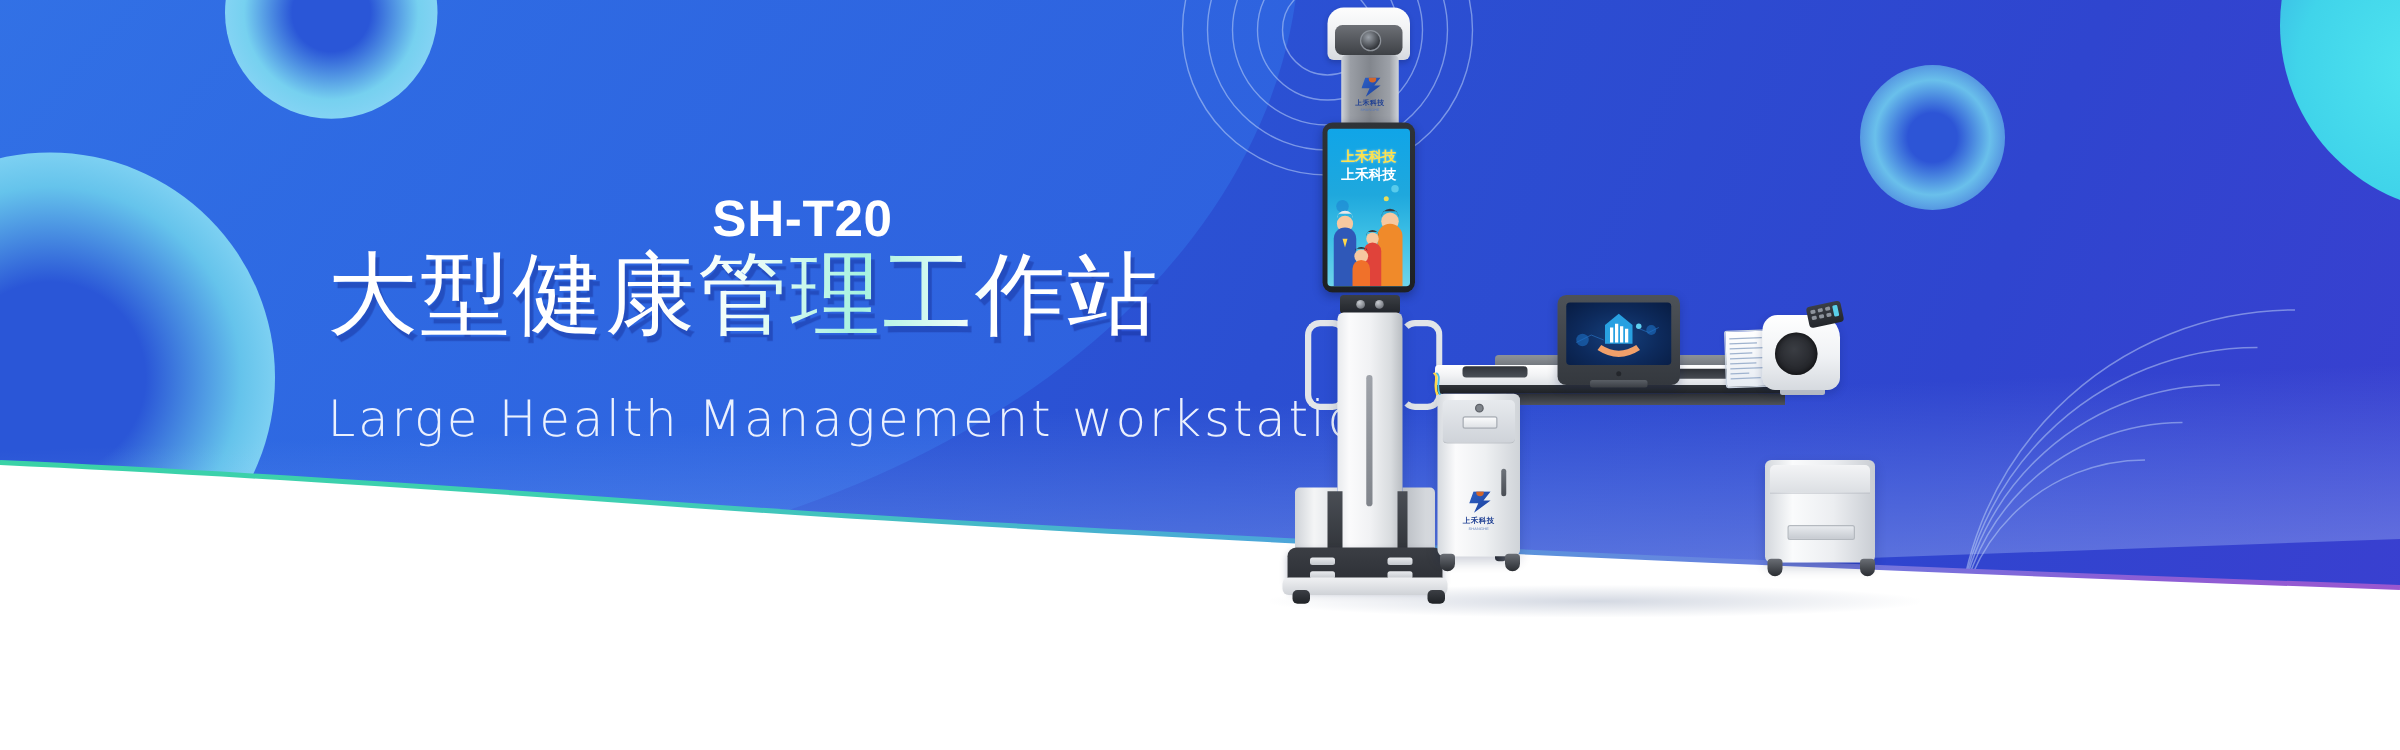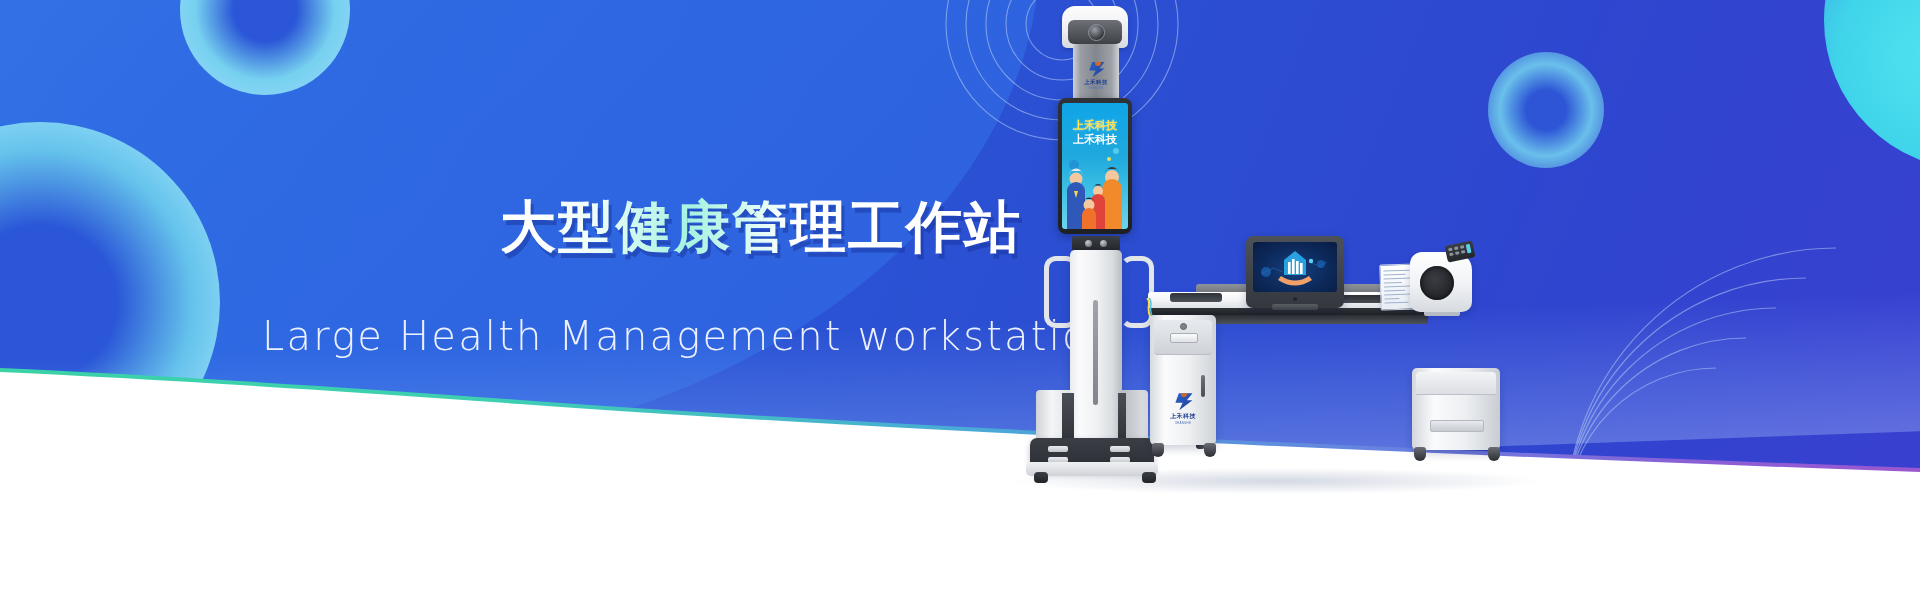--- a/index.html
+++ b/index.html
@@ -80,23 +80,23 @@
     text-align:center;
     color:#ffffff;
     font-size:41px;
     font-weight:bold;
     letter-spacing:.5px;
     font-family:"Liberation Sans","DejaVu Sans",sans-serif;
   }
 
   .headline{
     position:absolute;left:262px;top:196px;width:760px;
-    text-align:right;
-    font-size:56px;
-    font-weight:bold;
+    text-align:left;
+    font-size:72px;
+    font-weight:normal;
     line-height:1.12;
     letter-spacing:2px;
     font-family:"Liberation Sans","DejaVu Sans",sans-serif;
     background:linear-gradient(96deg,#ffffff 0%,#ffffff 34%,#eefdf8 44%,#a6f2e0 56%,#ffffff 70%,#ffffff 100%);
     -webkit-background-clip:text;
     background-clip:text;
     color:transparent;
     -webkit-text-fill-color:transparent;
     filter:drop-shadow(3px 5px 0 rgba(23,47,150,.45));
     white-space:nowrap;
@@ -500,20 +500,21 @@
           <stop offset="74%" stop-color="#6a7fe0"></stop>
           <stop offset="88%" stop-color="#8a5fd6"></stop>
           <stop offset="100%" stop-color="#9a57cf"></stop>
         </linearGradient>
       </defs>
       <path d="M0,370 C110,375 300,386 520,402 C900,430 1500,455 1920,470" stroke="url(#edgeGrad)" stroke-width="4" fill="none"></path>
     </svg>
   </div>
 
   <div class="copy">
+    <div class="model">SH-T20</div>
     <div class="headline">大型健康管理工作站</div>
     <div class="subline">Large Health Management workstation</div>
   </div>
 
   <div class="floor-shadow"></div>
 
   <div>
     <div class="kiosk-head"></div>
     <div class="kiosk-head-dark"></div>
     <div class="kiosk-lens"></div>

